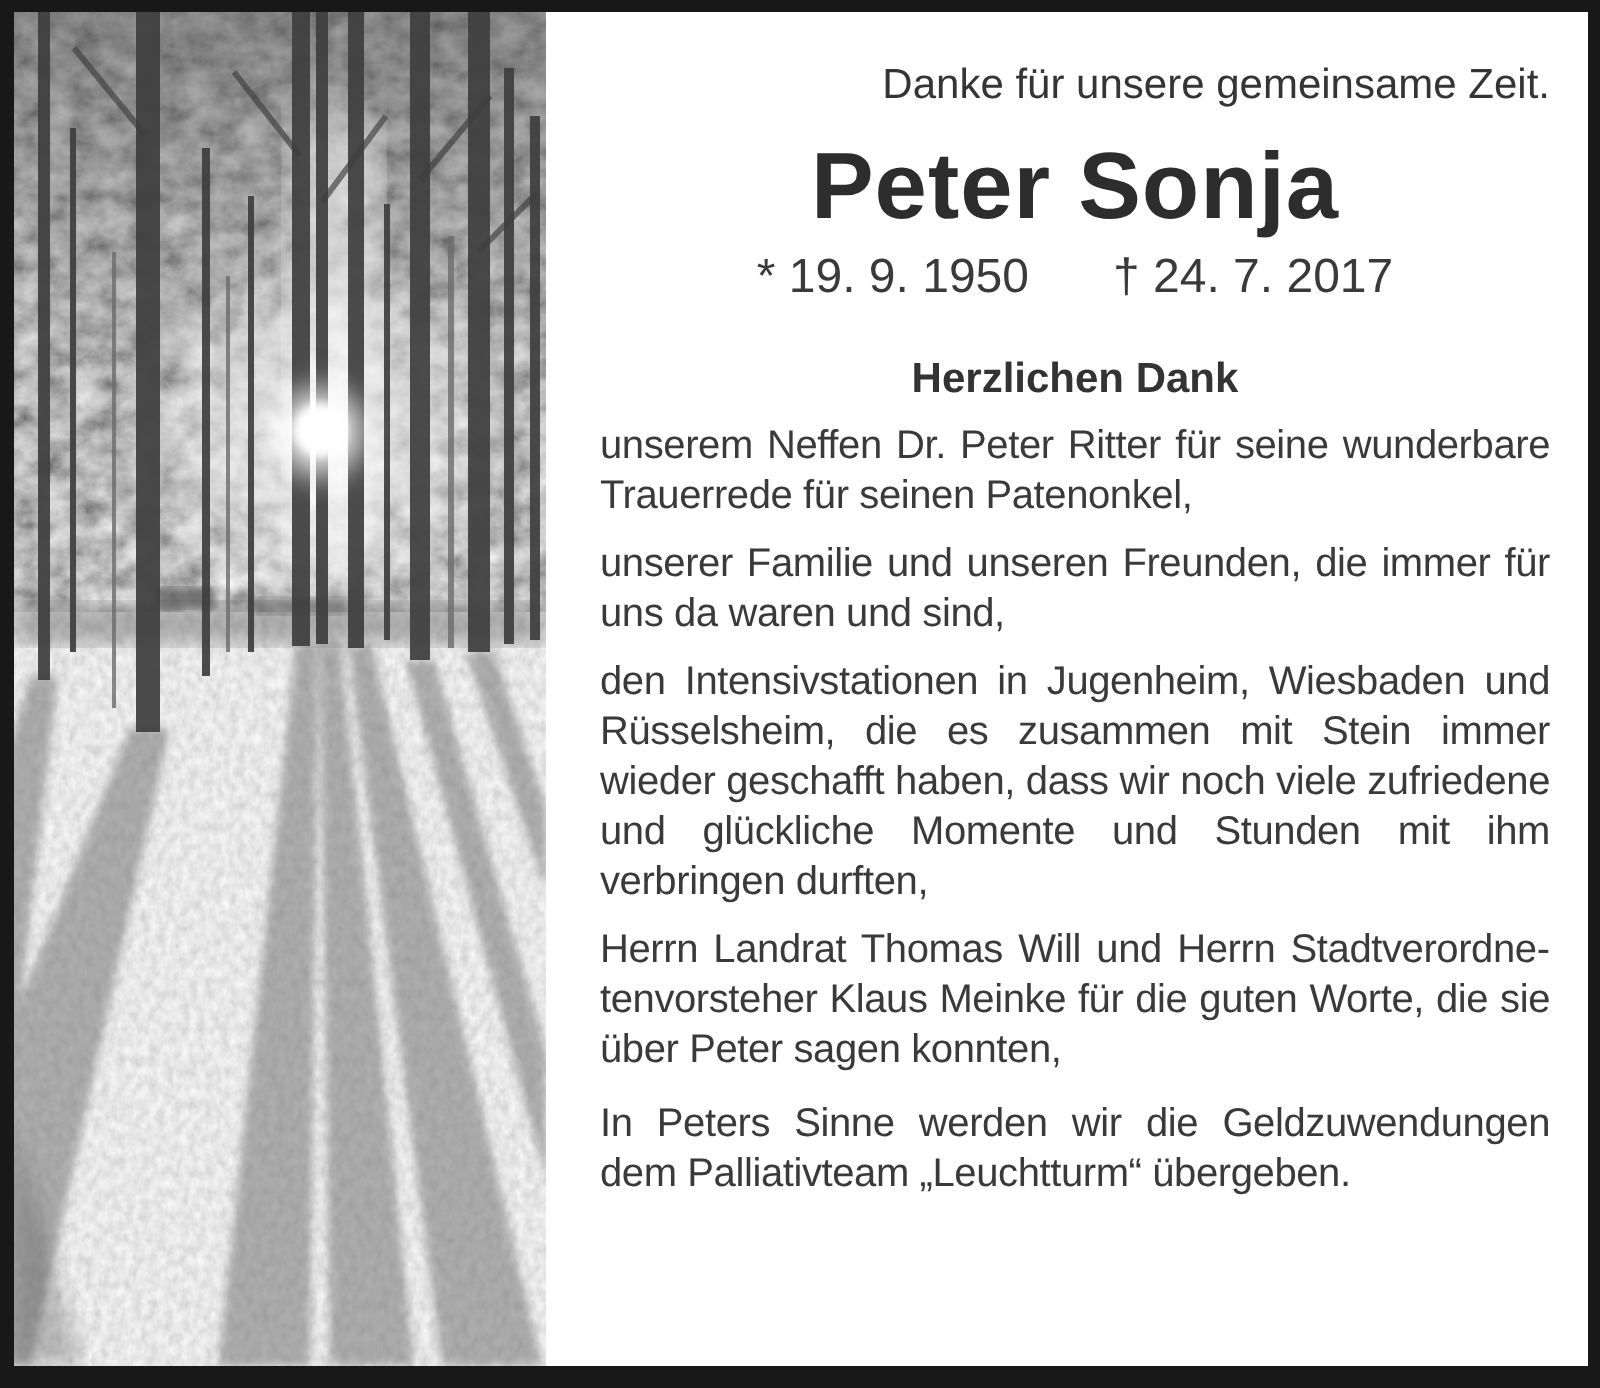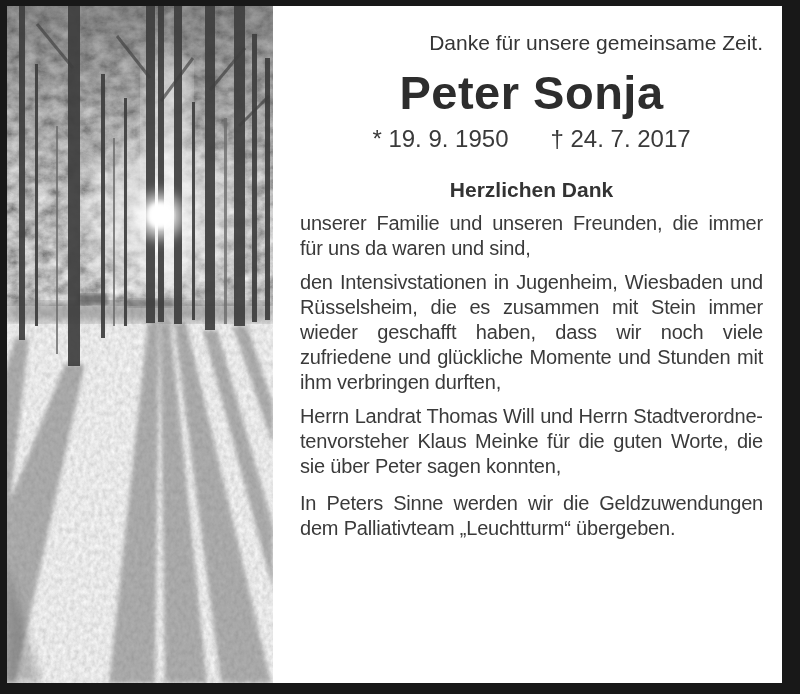--- a/index.html
+++ b/index.html
@@ -4,21 +4,21 @@
 <style>
   html, body { margin: 0; padding: 0; background: #ffffff; }
   body {
     width: 800px; height: 694px; overflow: hidden;
     font-family: "Liberation Sans", "DejaVu Sans", sans-serif;
   }
   .frame {
     box-sizing: border-box;
     width: 800px; height: 694px;
     background: #181818;
-    padding: 6px 18px 11px 7px;
+    padding: 6px 6px 11px 7px;
   }
   .paper {
     position: relative;
     width: 100%; height: 100%;
     background: #ffffff;
   }
   .photo {
     position: absolute; left: 0; top: 0;
     width: 266px; height: 677px;
     overflow: hidden;
@@ -170,20 +170,21 @@
       <p class="intro">Danke für unsere gemeinsame Zeit.</p>
 
       <h1 class="name">Peter Sonja</h1>
 
       <div class="dates">
         <span class="birth-date">* 19. 9. 1950</span><span class="death-date">† 24. 7. 2017</span>
       </div>
 
       <p class="thanks-heading">Herzlichen Dank</p>
 
+      <p class="para">unserem Neffen Dr. Peter Ritter für seine wunderbare Trauerrede für seinen Patenonkel,</p>
       <p class="para">unserer Familie und unseren Freunden, die immer für uns da waren und sind,</p>
       <p class="para">den Intensivstationen in Jugenheim, Wiesbaden und Rüsselsheim, die es zusammen mit Stein immer wieder geschafft haben, dass wir noch viele zufriedene und glückliche Momente und Stunden mit ihm verbringen durften,</p>
       <p class="para">Herrn Landrat Thomas Will und Herrn Stadtverordne­tenvorsteher Klaus Meinke für die guten Worte, die sie über Peter sagen konnten,</p>
 
 
       <p class="para donation">In Peters Sinne werden wir die Geldzuwendungen dem Palliativteam „Leuchtturm“ übergeben.</p>
 
     </div>
 
   </div>

